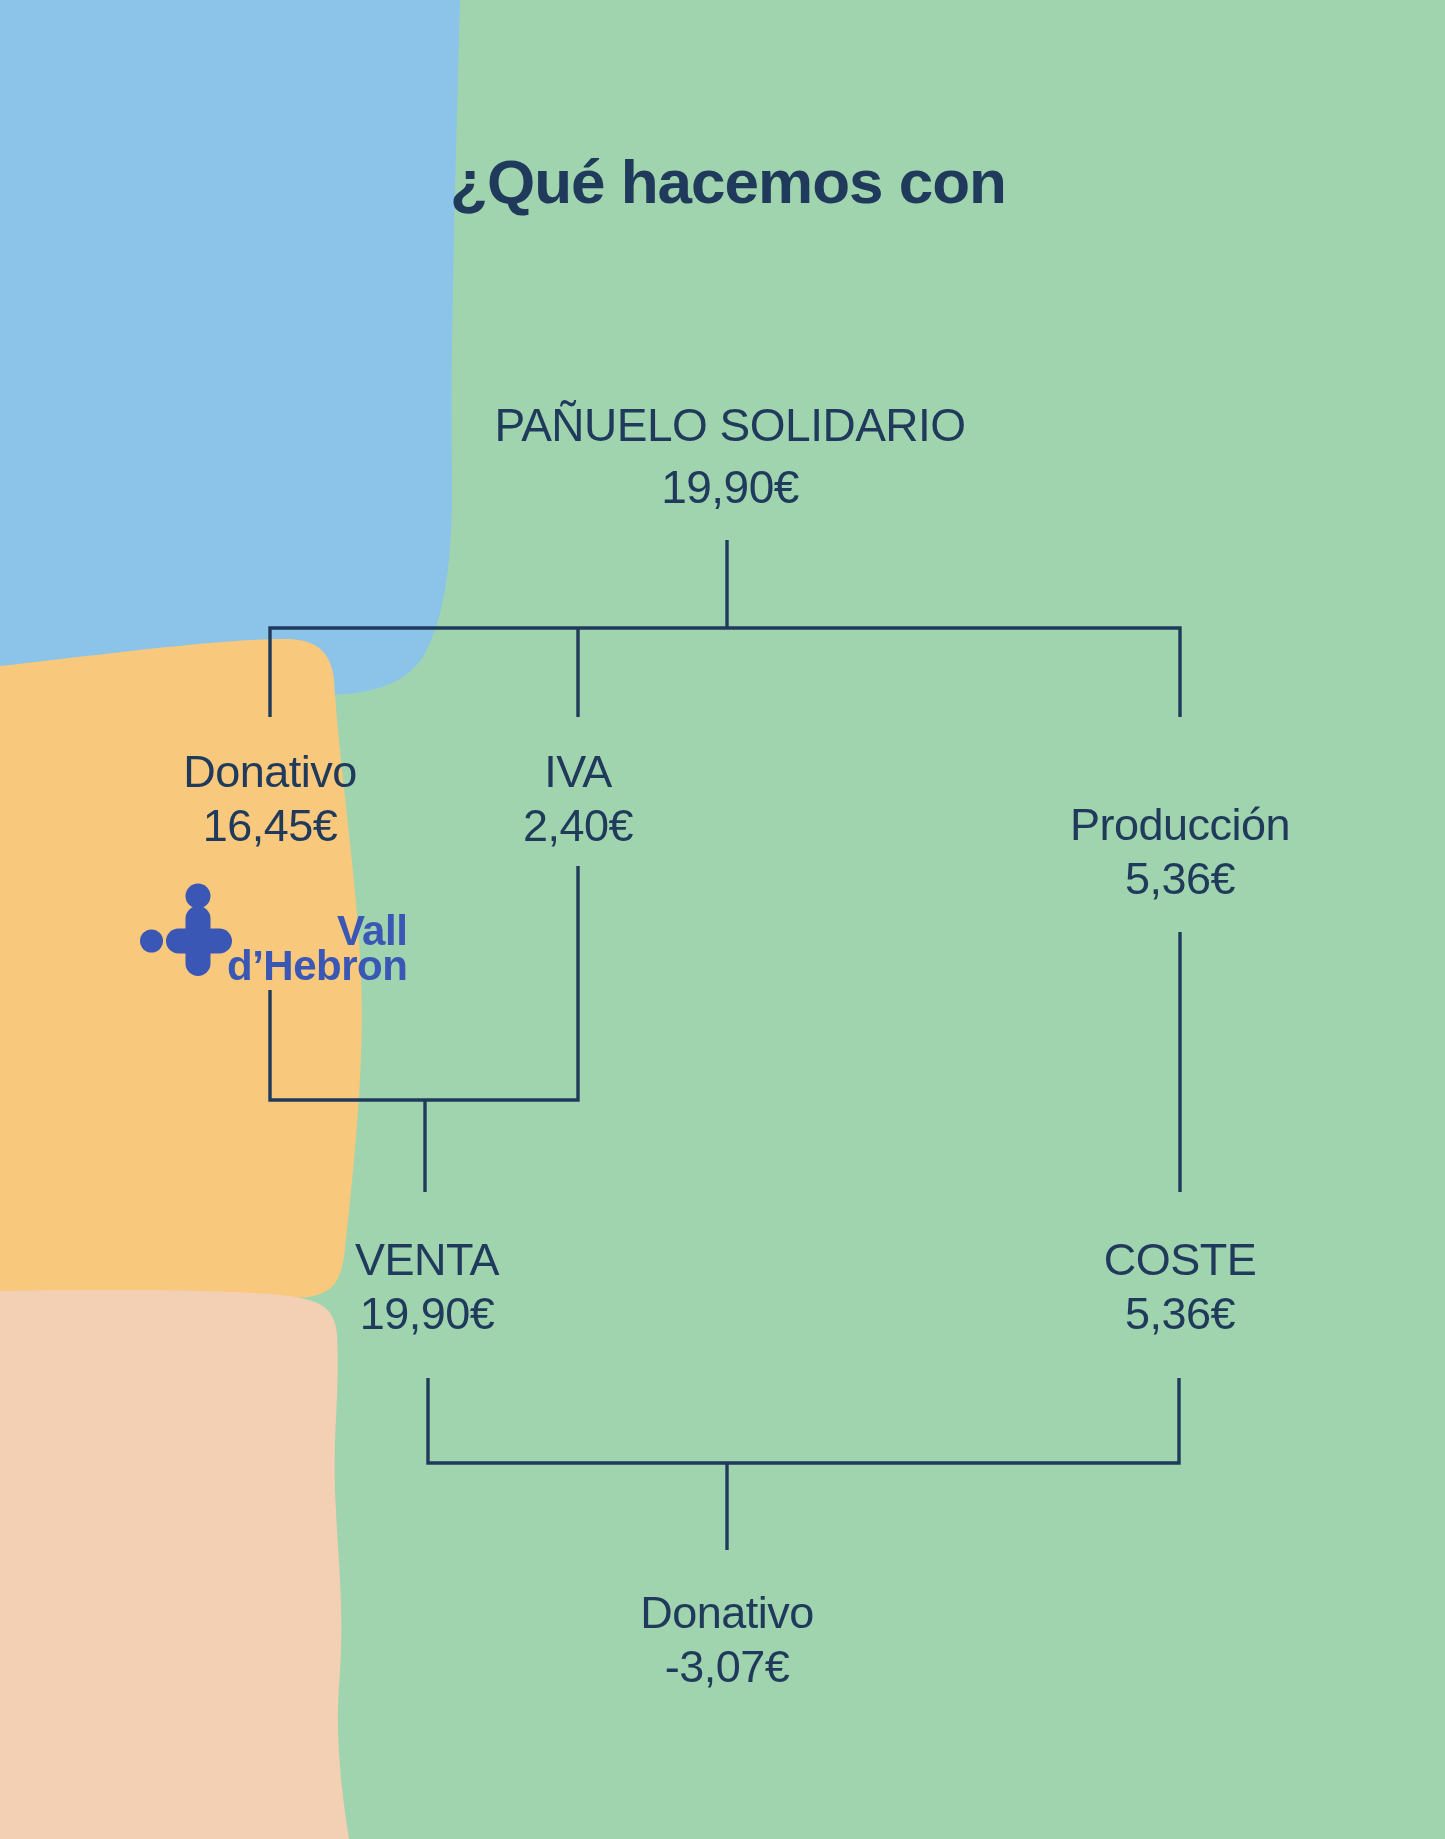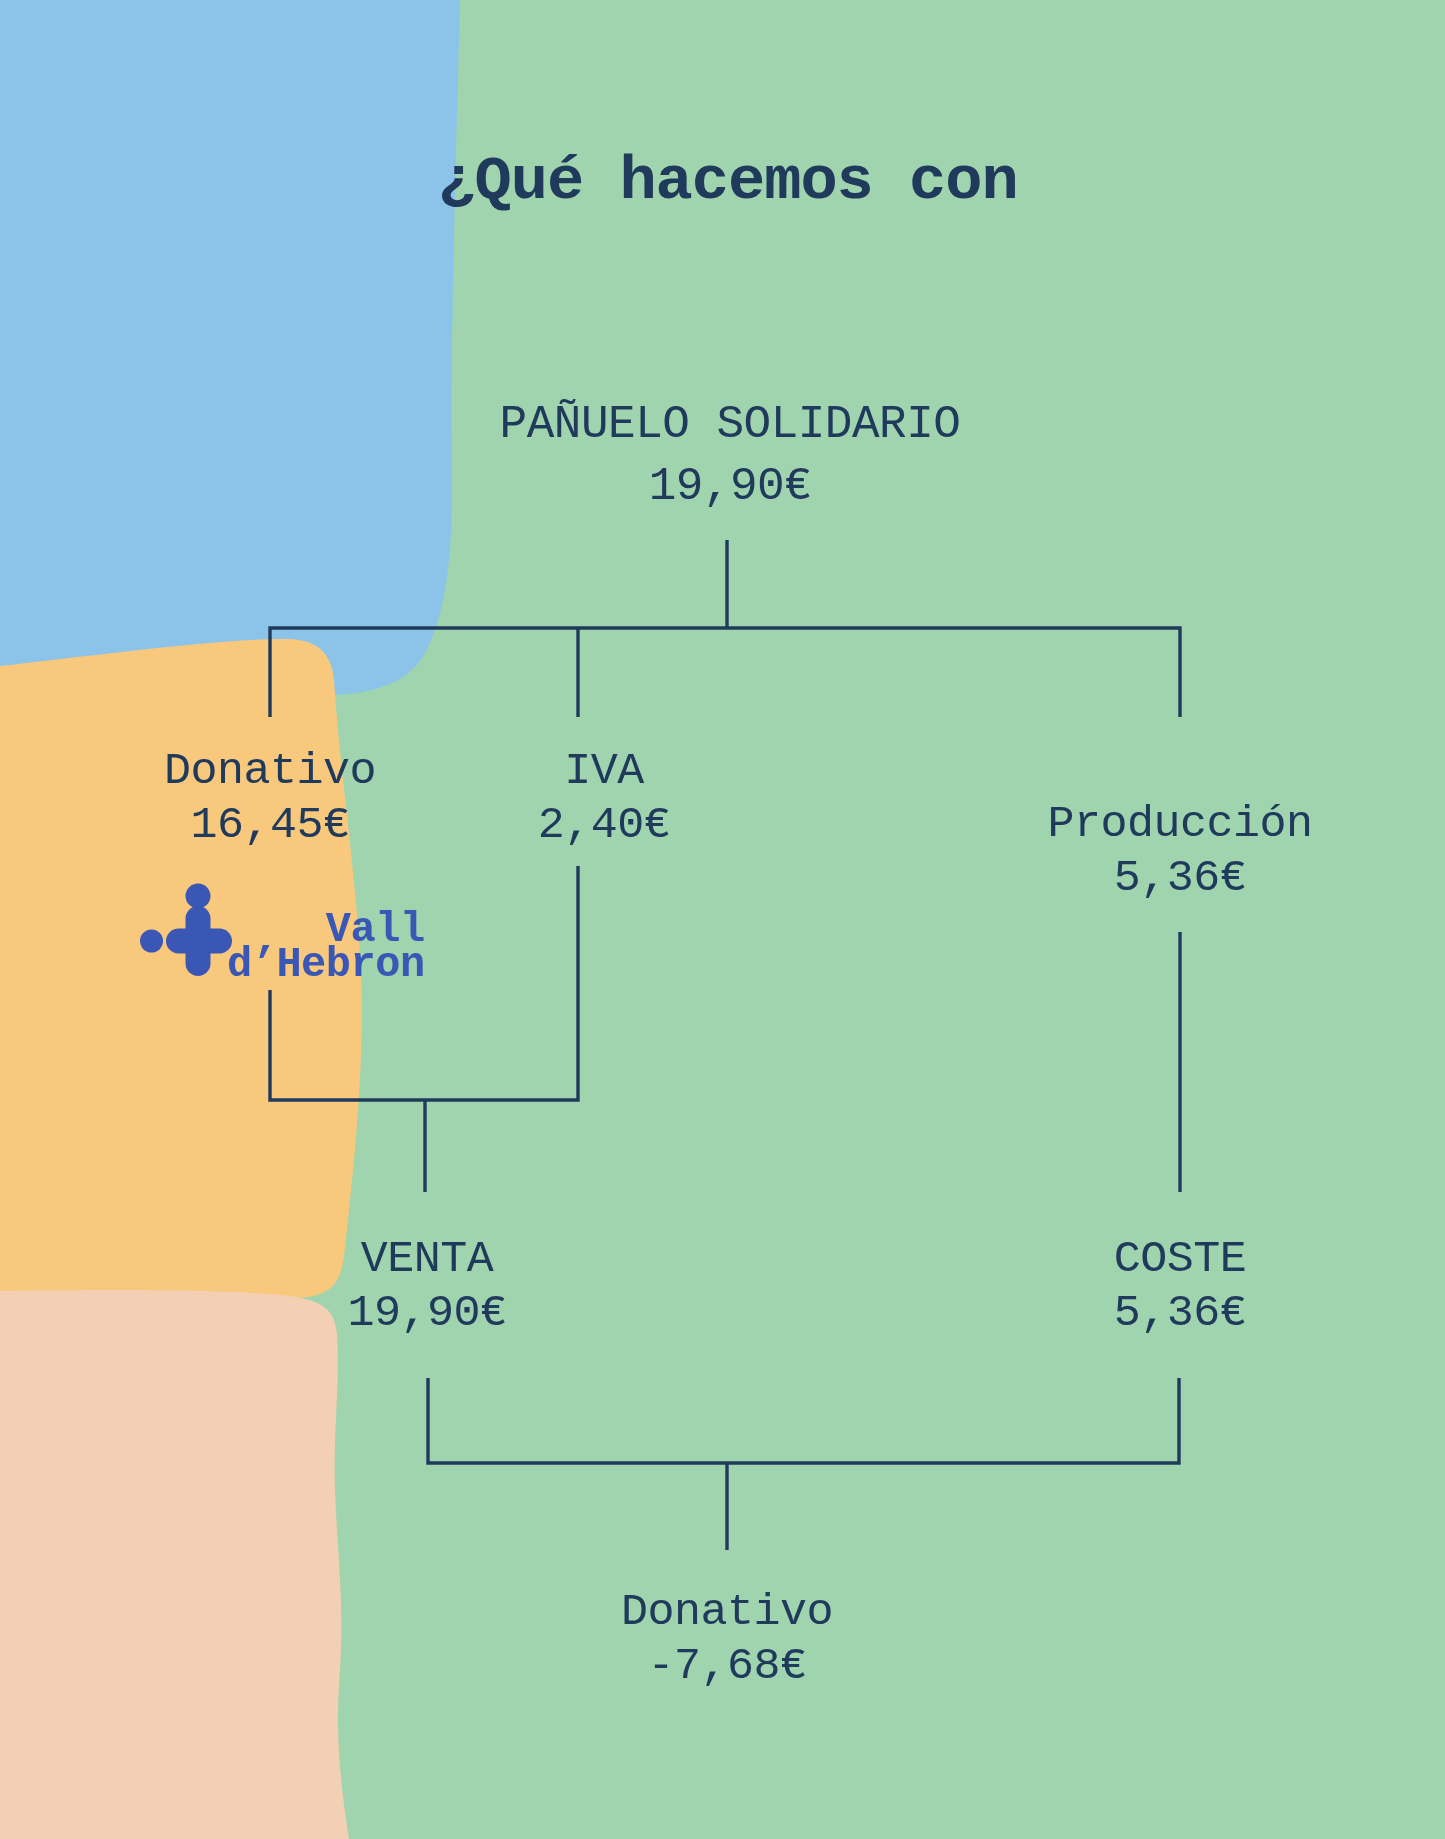--- a/index.html
+++ b/index.html
@@ -5,21 +5,21 @@
   html, body {
     margin: 0;
     padding: 0;
     background: #a0d4ae;
   }
   .canvas {
     position: relative;
     width: 1445px;
     height: 1839px;
     overflow: hidden;
-    font-family: Liberation Mono, monospace;
+    font-family: Liberation Sans, sans-serif;
     color: #203a5c;
   }
   .bg-svg {
     position: absolute;
     left: 0;
     top: 0;
     width: 1445px;
     height: 1839px;
     display: block;
   }
@@ -117,21 +117,21 @@
   <div class="txt node node-root" style="left:730px; top:456px;">
     <div>PAÑUELO SOLIDARIO</div>
     <div>19,90€</div>
   </div>
 
   <div class="txt node" style="left:270px; top:799px;">
     <div>Donativo</div>
     <div>16,45€</div>
   </div>
 
-  <div class="txt node" style="left:578px; top:799px;margin-left:26px;">
+  <div class="txt node" style="left:578px; top:799px;">
     <div>IVA</div>
     <div>2,40€</div>
   </div>
 
   <div class="txt node" style="left:1180px; top:832px;margin-top:20px;">
     <div>Producción</div>
     <div>5,36€</div>
   </div>
 
   <div class="txt node" style="left:427px; top:1287px;">
@@ -139,21 +139,21 @@
     <div>19,90€</div>
   </div>
 
   <div class="txt node" style="left:1180px; top:1287px;">
     <div>COSTE</div>
     <div>5,36€</div>
   </div>
 
   <div class="txt node" style="left:727px; top:1640px;">
     <div>Donativo</div>
-    <div>-7,68€</div>
+    <div>-3,07€</div>
   </div>
 
   <div class="logo-text">
     <div>Vall</div>
     <div>d’Hebron</div>
   </div>
 
 </div>
 
 </body></html>

